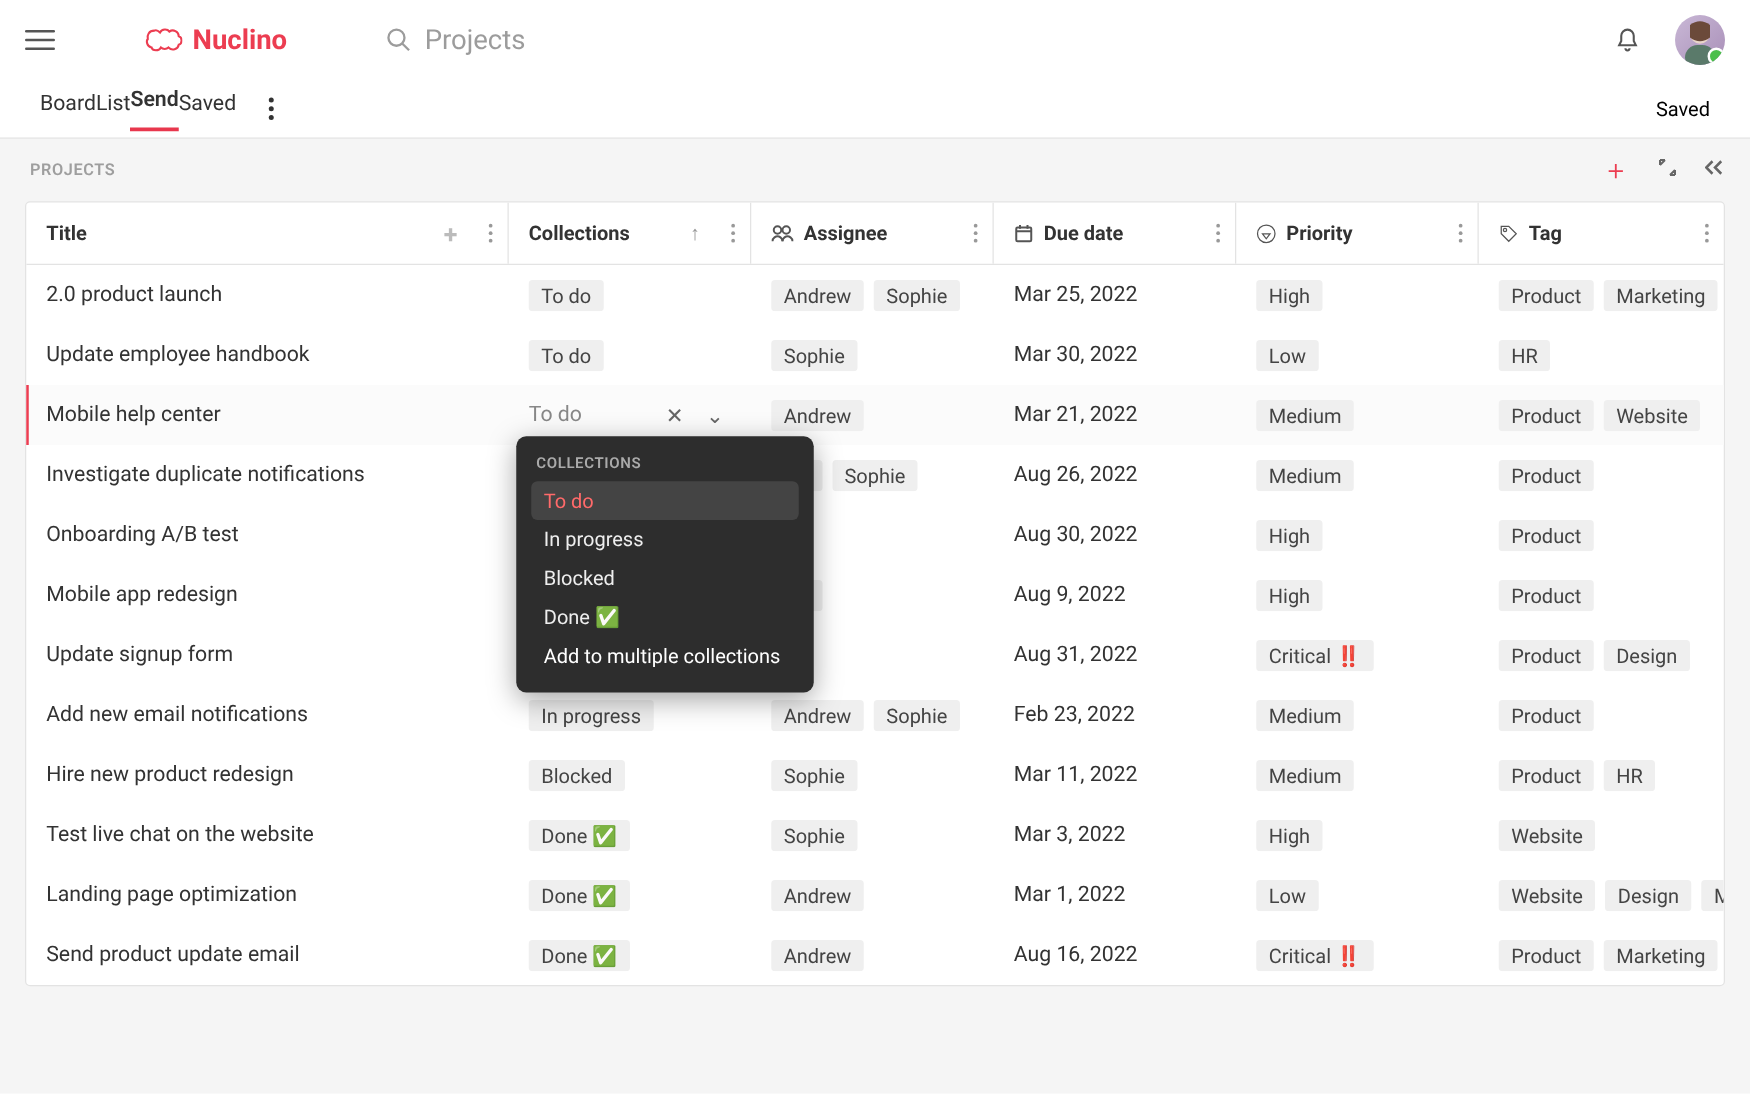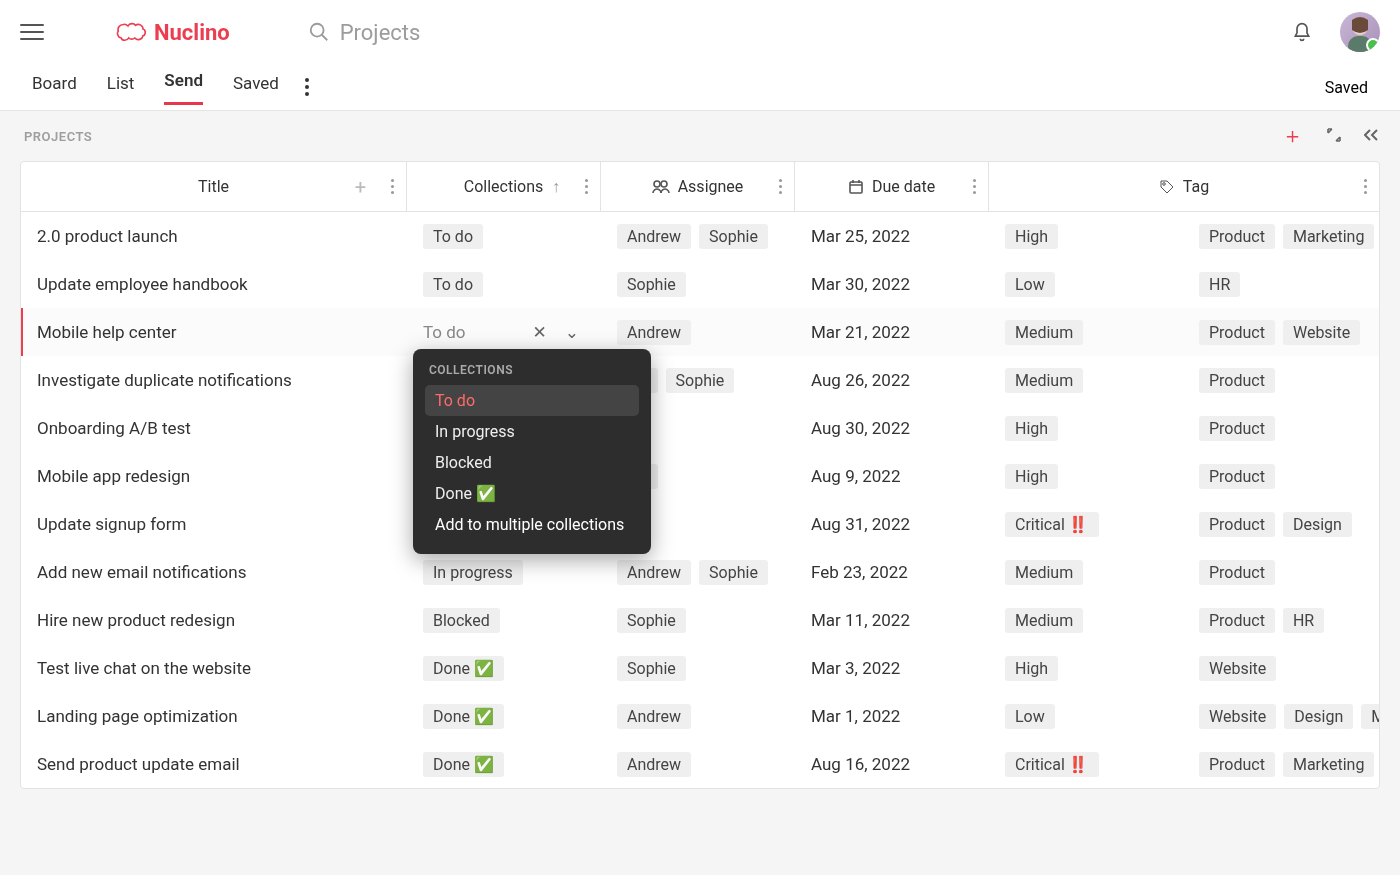--- a/index.html
+++ b/index.html
@@ -61,23 +61,22 @@
   .plusred{color:#ec3d51;font-size:22px;font-weight:300;}
   .tool{color:#666;}
   .table{
     background:#fff;border:1px solid #e3e3e3;border-radius:4px;
     overflow:hidden;
   }
   .hrow{display:flex;height:50px;align-items:stretch;border-bottom:1px solid #e3e3e3;}
   .hcell{
     display:flex;align-items:center;padding:0 16px;
     border-right:1px solid #e3e3e3;
-    font-weight:400;color:#333;font-size:16px;
+    font-weight:700;color:#333;font-size:16px;
     position:relative;
-    justify-content:center;
   }
   .hcell:last-child{border-right:none;}
   .hcell .kebab2{position:absolute;right:12px;display:flex;flex-direction:column;gap:3px;}
   .hcell .kebab2 span{width:3px;height:3px;background:#999;border-radius:50%;}
   .hcell .headicon{margin-right:8px;stroke:#555;fill:none;}
   .c-title{width:386px;}
   .c-coll{width:194px;}
   .c-asg{width:194px;}
   .c-due{width:194px;}
   .c-pri{width:194px;}
@@ -142,21 +141,21 @@
       <svg viewBox="0 0 40 40">
           <circle cx="20" cy="15" r="8" fill="#e8d5c8"></circle>
           <rect x="8" y="24" width="24" height="20" rx="10" fill="#5a7a6a"></rect>
           <path d="M12 8 Q20 2 28 8 L28 18 Q20 24 12 18 Z" fill="#6b4a3a"></path>
         </svg>
     </div>
   </div>
 </div>
 
 <div class="tabs">
-  <div id="tabs-container" style="display:flex;gap:30px;align-items:flex-end;">
+  <div id="tabs-container" style="display:flex;align-items:flex-end;">
       <div class="tab">Board</div>
       <div class="tab">List</div>
       <div class="tab active">Send</div>
       <div class="tab">Saved</div>
     </div>
   <div class="kebab">
       <span></span>
       <span></span>
       <span></span>
     </div>
@@ -224,20 +223,32 @@
             <line x1="5" y1="1" x2="5" y2="4"></line>
             <line x1="11" y1="1" x2="11" y2="4"></line>
           </svg>
         <span>Due date</span>
         <div class="kebab2">
             <span></span>
             <span></span>
             <span></span>
           </div>
       </div>
+      <div class="hcell c-pri">
+        <svg class="headicon" width="16" height="16" viewBox="0 0 16 16" fill="#555">
+            <circle cx="8" cy="8" r="7"></circle>
+            <path d="M5 8 L11 8 L8 12 Z" fill="#fff"></path>
+          </svg>
+        <span>Priority</span>
+        <div class="kebab2">
+            <span></span>
+            <span></span>
+            <span></span>
+          </div>
+      </div>
       <div class="hcell c-tag">
         <svg class="headicon" width="16" height="16" viewBox="0 0 16 16" fill="#555">
             <path d="M2 2 L8 2 L14 8 L8 14 L2 8 Z"></path>
             <circle cx="5" cy="5" r="1.3" fill="#fff"></circle>
           </svg>
         <span>Tag</span>
         <div class="kebab2">
             <span></span>
             <span></span>
             <span></span>

